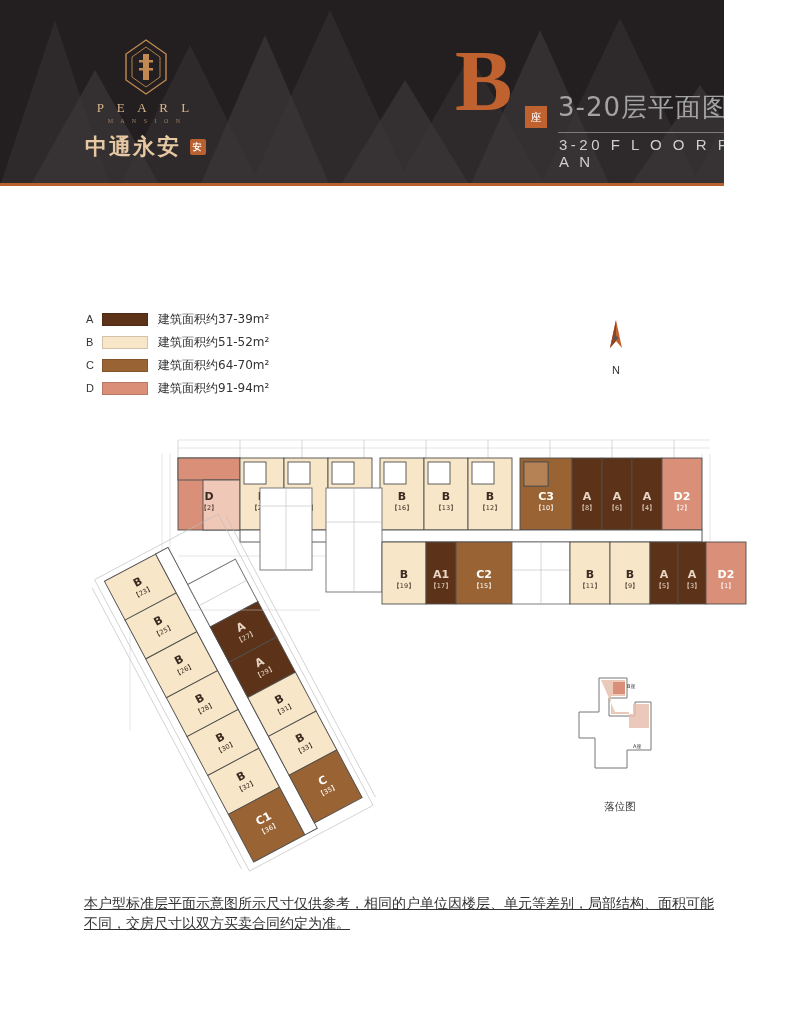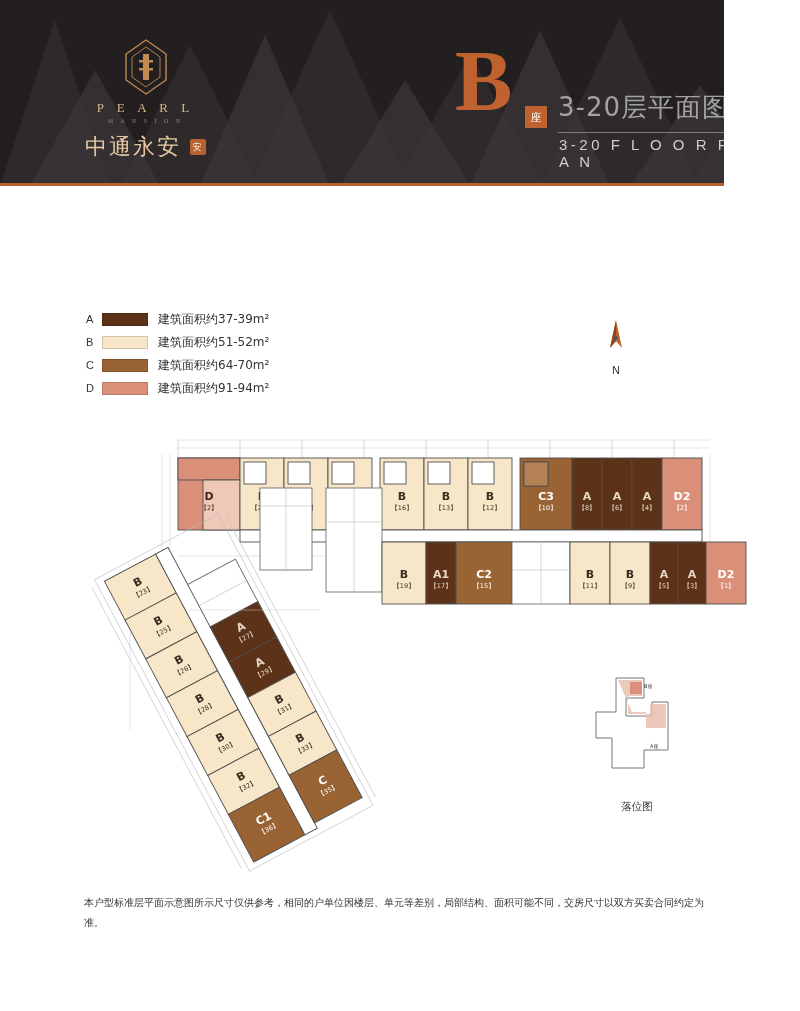--- a/index.html
+++ b/index.html
@@ -31,21 +31,21 @@
   .logo-pearl{
     font-size:13px;letter-spacing:5px;color:#d9b58b;
     font-family:"Liberation Serif","DejaVu Serif",serif;
   }
   .logo-mansion{
     font-size:6px;letter-spacing:3px;color:#9c8163;margin-top:2px;
     font-family:"Liberation Serif","DejaVu Serif",serif;
   }
   .logo-cn{
     margin-top:8px;font-size:22px;letter-spacing:2px;color:#e6c9a3;
-    font-family:"DejaVu Sans",sans-serif;font-weight:normal;
+    font-family:"DejaVu Sans",sans-serif;font-weight:bold;
     display:flex;align-items:center;justify-content:center;gap:9px;text-align:center;
   }
   .logo-cn .seal{
     display:inline-block;width:16px;height:16px;background:#b8602f;
     color:#fff;font-size:9px;line-height:16px;border-radius:2px;
   }
 
   .title-block{position:absolute;left:455px;top:46px;width:300px;height:110px;color:#fff;}
   .big-b{
     position:absolute;left:0;top:-8px;font-size:86px;line-height:86px;
@@ -77,31 +77,32 @@
   .legend-text{font-size:12px;color:#333;font-family:"DejaVu Sans",sans-serif;}
 
   
   .compass{position:absolute;left:596px;top:318px;width:40px;height:58px;text-align:center;}
   .compass-label{font-size:11px;color:#333;margin-top:2px;font-family:"Liberation Sans",sans-serif;}
 
   
   .plan{position:absolute;left:70px;top:430px;width:680px;height:450px;}
 
   
-  .sitekey{position:absolute;left:582px;top:672px;width:110px;height:150px;}
+  .sitekey{position:absolute;left:565px;top:672px;width:110px;height:150px;}
   .sitekey-label{
     position:absolute;left:0;top:128px;width:110px;text-align:center;
     font-size:10.5px;color:#333;font-family:"DejaVu Sans",sans-serif;
   }
 
   
   .footnote{
     position:absolute;left:84px;top:893px;width:630px;
-    font-size:10px;line-height:20px;color:#333;
+    font-size:14px;line-height:20px;color:#333;
     font-family:"DejaVu Sans",sans-serif;
+    text-decoration:underline;
   }
 </style>
 </head>
 <body>
 
 <div class="header">
   <svg class="mountains" width="800" height="186" viewBox="0 0 800 186">
     <rect x="0" y="0" width="800" height="186" fill="#231f20"></rect>
     <g fill="#2e2a2b">
       <polygon points="0,186 55,20 110,186"></polygon>

